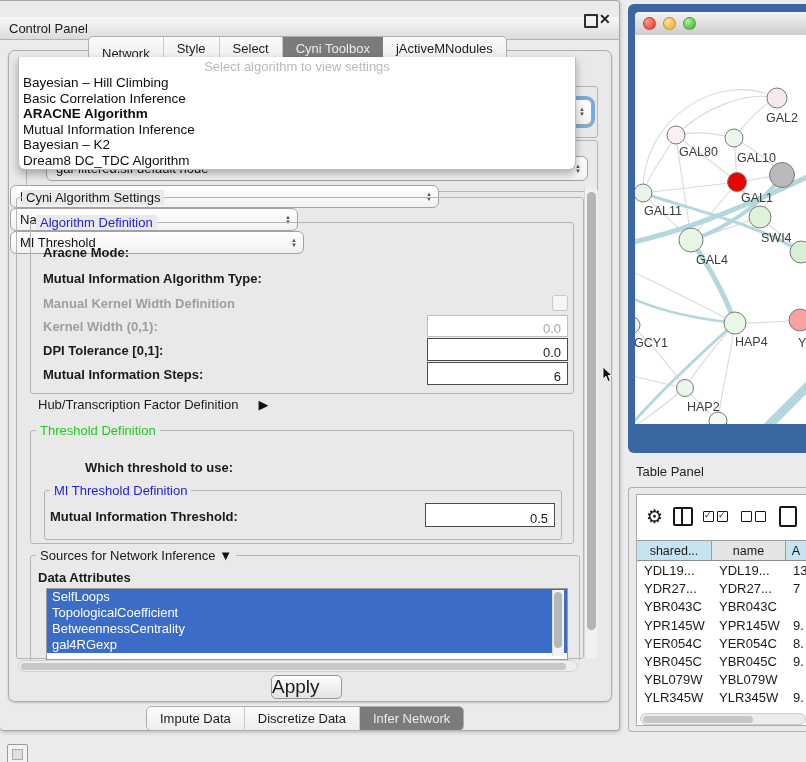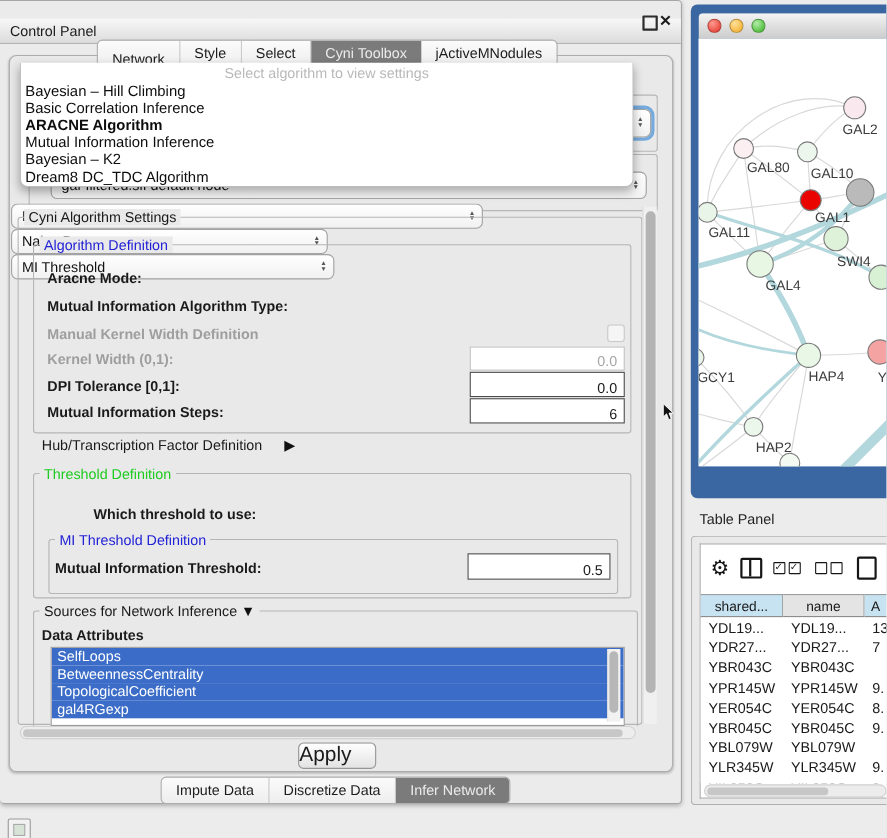--- a/index.html
+++ b/index.html
@@ -231,22 +231,22 @@
     </div>
 
     <div class="fieldset" style="left:20px;top:370px;width:548px;height:120px;"></div>
     <span class="legend" style="left:26px;top:363px;">
       <span>Sources for Network Inference</span>
       <span class="arrow-glyph">▼</span>
     </span>
     <div class="flabel" style="left:28px;top:385px;">Data Attributes</div>
     <div id="attr-list" style="left:36px;top:403px;width:520px;height:70px;">
         <div class="attr-item">SelfLoops</div>
+        <div class="attr-item">TopologicalCoefficient</div>
         <div class="attr-item">BetweennessCentrality</div>
-        <div class="attr-item">TopologicalCoefficient</div>
         <div class="attr-item">gal4RGexp</div>
       </div>
     <div id="attr-vscroll" style="left:542px;top:405px;height:66px;">
         <div class="thumb"></div>
       </div>
   </div>
 
   <div class="abs" id="main-vscroll">
       <div class="thumb"></div>
     </div>

